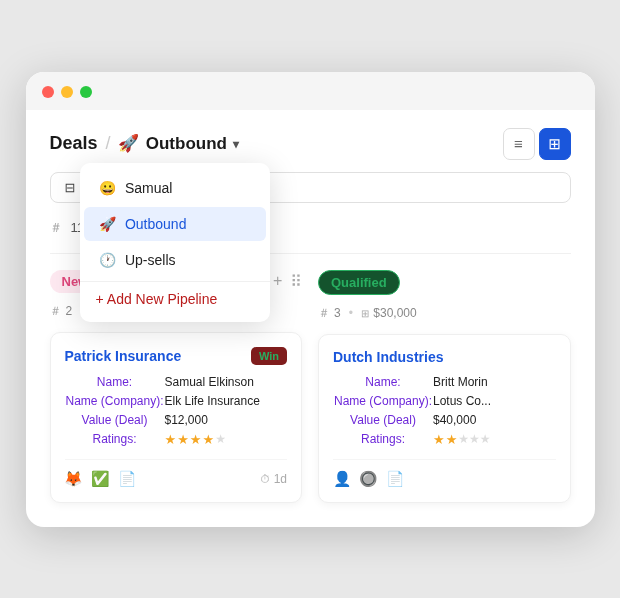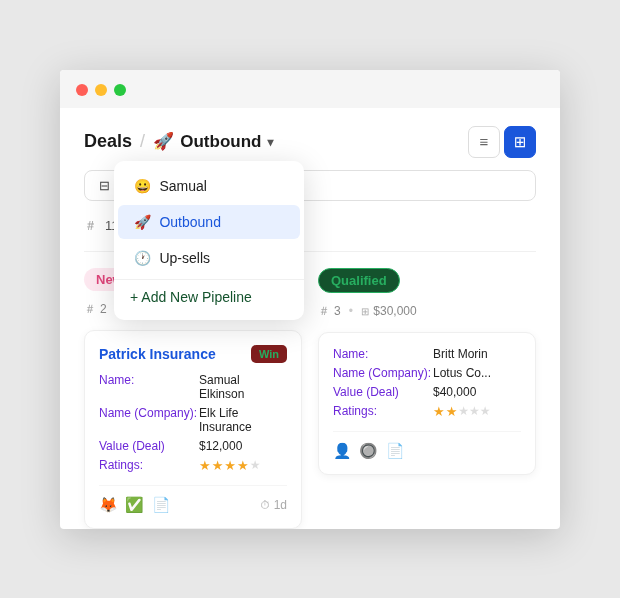--- a/index.html
+++ b/index.html
@@ -5,25 +5,26 @@
     * { box-sizing: border-box; margin: 0; padding: 0; }
     body {
       background: #e8e8e8;
       display: flex;
       justify-content: center;
       align-items: center;
       min-height: 100vh;
       font-family: -apple-system, BlinkMacSystemFont, 'Segoe UI', sans-serif;
     }
     .window {
-      width: 500px;
-      background: #fff;
-      border-radius: 4px;
+      width: 569px;
+      background: #fff;
+      border-radius: 18px;
       box-shadow: 0 8px 40px rgba(0,0,0,0.18);
       overflow: hidden;
+      padding-bottom: 24px;
     }
     .title-bar {
       background: #f5f5f5;
       padding: 14px 16px 12px;
       display: flex;
       align-items: center;
       gap: 7px;
     }
     .dot { width: 12px; height: 12px; border-radius: 50%; }
     .dot-red { background: #ff5f57; }
@@ -93,21 +94,21 @@
       background: #e8f0ff;
       color: #1a56db;
       font-weight: 500;
     }
     .add-pipeline {
       display: flex;
       align-items: center;
       gap: 6px;
       padding: 9px 16px;
       font-size: 14px;
-      color: #14532d;
+      color: #b91c1c;
       cursor: pointer;
       border-top: 1px solid #f0f0f0;
       margin-top: 4px;
     }
 
     .view-toggle {
       display: flex;
       gap: 4px;
     }
     .view-btn {
@@ -209,20 +210,21 @@
       gap: 4px;
     }
     .meta-sep { color: #ccc; margin: 0 4px; }
 
     .deal-card {
       background: #fff;
       border: 1.5px solid #efefef;
       border-radius: 10px;
       padding: 14px;
       box-shadow: 0 2px 8px rgba(0,0,0,0.05);
+      text-align: center;
     }
     .card-header {
       display: flex;
       align-items: center;
       justify-content: space-between;
       margin-bottom: 10px;
     }
     .company-name {
       font-size: 14px;
       font-weight: 700;
@@ -389,20 +391,23 @@
         </div>
         <div class="column-meta">
           <span style="color:#aaa">＃</span>
           <span>3</span>
           <span class="meta-sep">•</span>
           <span style="color:#aaa;font-size:10px">⊞</span>
           <span>$30,000</span>
         </div>
 
         <div class="deal-card">
+          <div class="card-header">
+            <span class="company-name">Dutch Industries</span>
+          </div>
           <div class="card-row">
             <span class="card-label">Name:</span>
             <span class="card-value">Britt Morin</span>
           </div>
           <div class="card-row">
             <span class="card-label">Name (Company):</span>
             <span class="card-value">Lotus Co...</span>
           </div>
           <div class="card-row">
             <span class="card-label">Value (Deal)</span>

